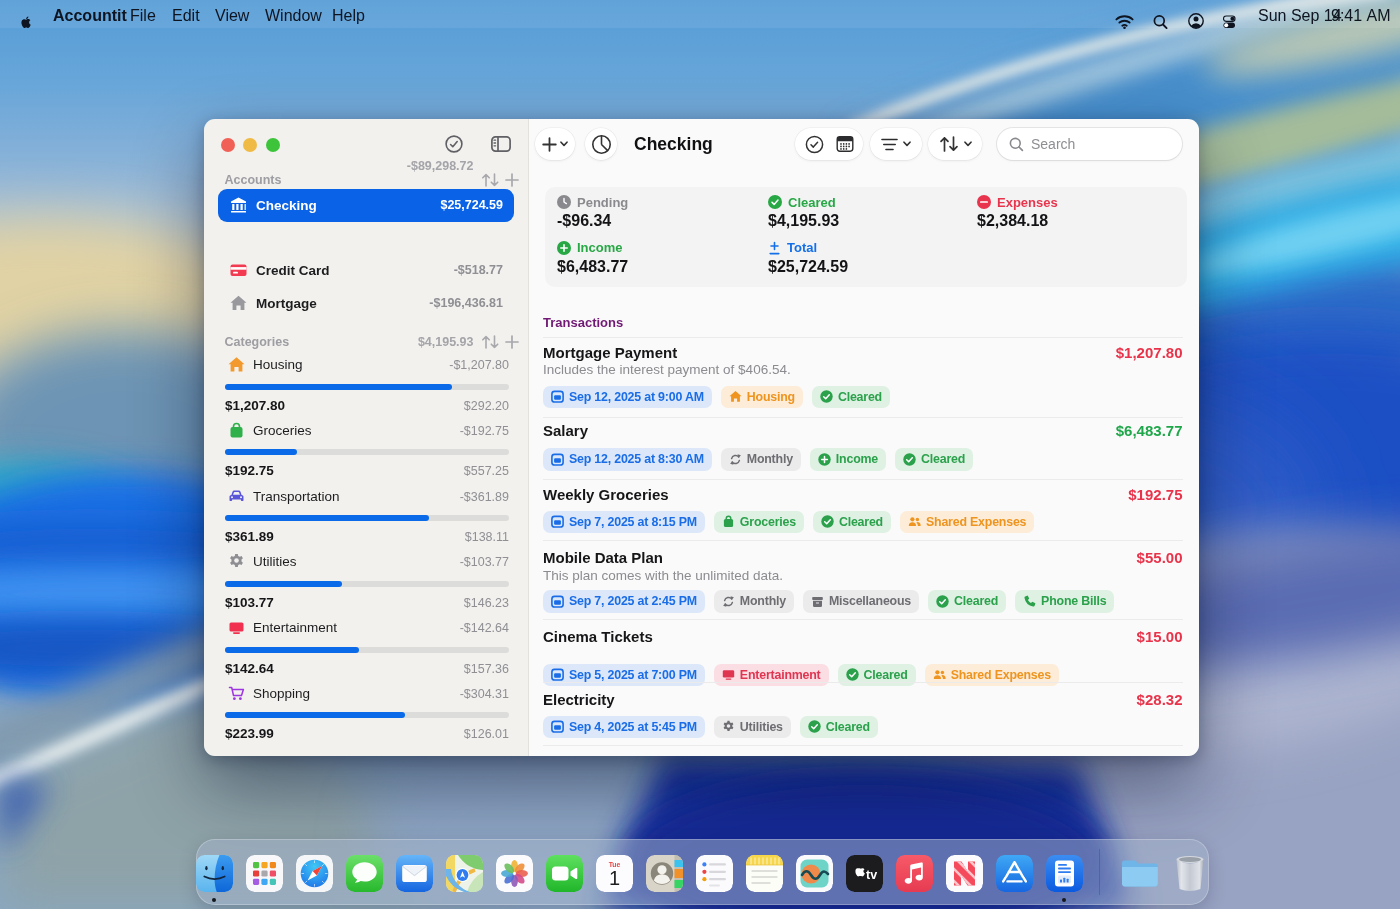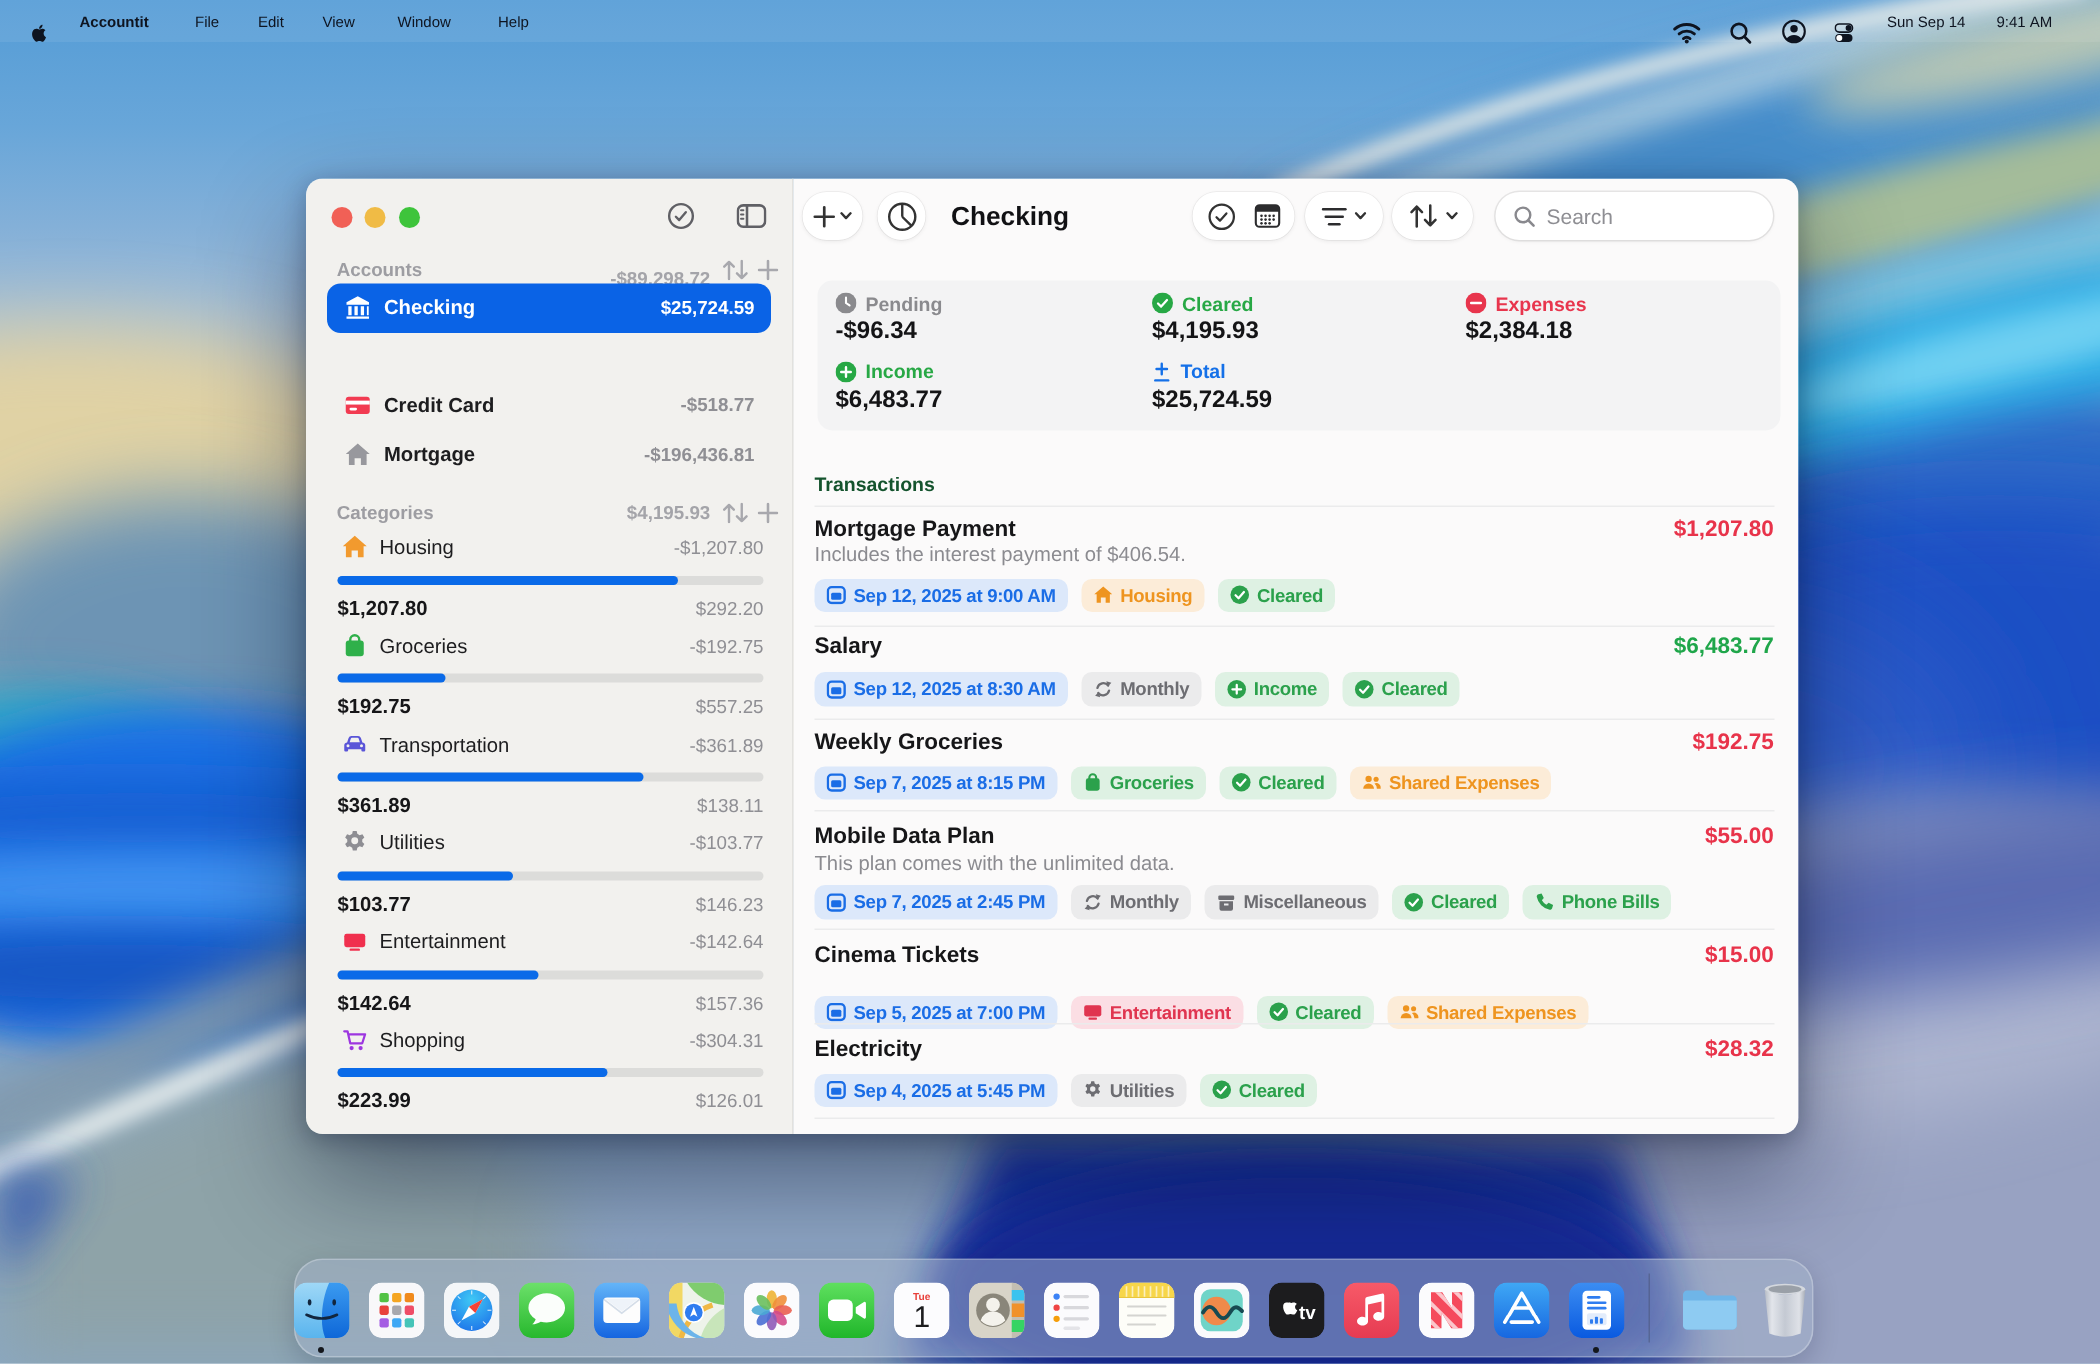--- a/index.html
+++ b/index.html
@@ -1,21 +1,21 @@
 <!DOCTYPE html>
 <html><head>
 <meta charset="utf-8">
 <style>
   * { margin:0; padding:0; box-sizing:border-box; }
   html,body { width:1400px; height:909px; overflow:hidden; }
   body { font-family:"Liberation Sans", sans-serif; }
   #stage { position:relative; width:1400px; height:909px; overflow:hidden; }
   .abs { position:absolute; }
   
-  #menubar { position:absolute; left:0; top:0; width:1400px; height:28px; color:#0e1420; font-size:10px; }
+  #menubar { position:absolute; left:0; top:0; width:1400px; height:28px; color:#0e1420; font-size:16px; }
   #menubar .it { position:absolute; top:0; height:28px; line-height:31px; }
   
   #win { position:absolute; left:204px; top:119px; width:995px; height:637px; border-radius:11px;
          box-shadow:0 30px 70px rgba(0,10,40,0.45), 0 4px 16px rgba(0,10,40,0.28); overflow:hidden; }
   #sidebar { position:absolute; left:0; top:0; width:325px; height:637px; background:#f2f1ee; border-right:1px solid #e2e1de; }
   #content { position:absolute; left:325px; top:0; width:670px; height:637px; background:#fbfafa; }
   .tl { position:absolute; top:18.5px; width:14px; height:14px; border-radius:50%; }
   .sechead { position:absolute; font-size:12.5px; font-weight:bold; color:#9d9da2; }
   .secval  { position:absolute; font-size:12.5px; font-weight:bold; color:#a4a4a9; text-align:right; }
   .acct { position:absolute; left:14px; width:296px; height:32.4px; border-radius:9px; }
@@ -224,21 +224,21 @@
       </svg>
       <svg class="abs" style="left:287px;top:17px" width="20" height="16" viewBox="0 0 20 16">
         <rect x="0.9" y="0.9" width="18.2" height="14.2" rx="3.6" fill="none" stroke="#606065" stroke-width="1.7"></rect>
         <line x1="7" y1="1" x2="7" y2="15" stroke="#606065" stroke-width="1.7"></line>
         <line x1="3" y1="4.2" x2="4.6" y2="4.2" stroke="#606065" stroke-width="1.3" stroke-linecap="round"></line>
         <line x1="3" y1="7" x2="4.6" y2="7" stroke="#606065" stroke-width="1.3" stroke-linecap="round"></line>
         <line x1="3" y1="9.8" x2="4.6" y2="9.8" stroke="#606065" stroke-width="1.3" stroke-linecap="round"></line>
       </svg>
 
       <div class="sechead" style="left:20.5px;top:54px;">Accounts</div>
-      <div class="secval" style="right:54.5px;top:60px;">-$89,298.72</div>
+      <div class="secval" style="right:54.5px;top:40px;">-$89,298.72</div>
       <svg class="abs" style="left:277px;top:54px" width="19" height="14" viewBox="0 0 19 14">
         <g stroke="#a8a8ad" stroke-width="1.6" fill="none" stroke-linecap="round" stroke-linejoin="round">
           <path d="M5 13V1.6M5 1.6L1.8 4.8M5 1.6l3.2 3.2"></path>
           <path d="M13.5 1v11.4M13.5 12.4l-3.2-3.2M13.5 12.4l3.2-3.2"></path>
         </g>
       </svg>
       <svg class="abs" style="left:301px;top:54px" width="14" height="14" viewBox="0 0 14 14">
         <path d="M7 1v12M1 7h12" stroke="#a8a8ad" stroke-width="1.7" fill="none" stroke-linecap="round"></path>
       </svg>
 
@@ -461,21 +461,21 @@
               <g stroke="#1470e8" stroke-width="1.6" stroke-linecap="round">
                 <path d="M6.5 1.5v7M3 5h7"></path>
                 <path d="M2.2 12.6h8.6"></path>
               </g>
             </svg>
           <span>Total</span>
         </div>
         <div class="sval" style="left:223px;top:70.5px;">$25,724.59</div>
       </div>
 
-      <div style="position:absolute;left:14px;top:196px;font-size:13px;font-weight:bold;color:#14532d;">Transactions</div>
+      <div style="position:absolute;left:14px;top:196px;font-size:13px;font-weight:bold;color:#701a75;">Transactions</div>
       <div class="sep" style="top:217.5px;"></div>
 
       <div class="ttl" style="top:225.4px;">Mortgage Payment</div>
       <div class="amt" style="top:225.4px;color:#e8334a;">$1,207.80</div>
       <div class="dsc" style="top:242px;">Includes the interest payment of $406.54.</div>
       <div class="tags" style="top:266.7px;">
         <div class="pill p-blue">
             <svg width="13" height="13" viewBox="0 0 13 13">
               <use href="#i-cal"></use>
             </svg>

